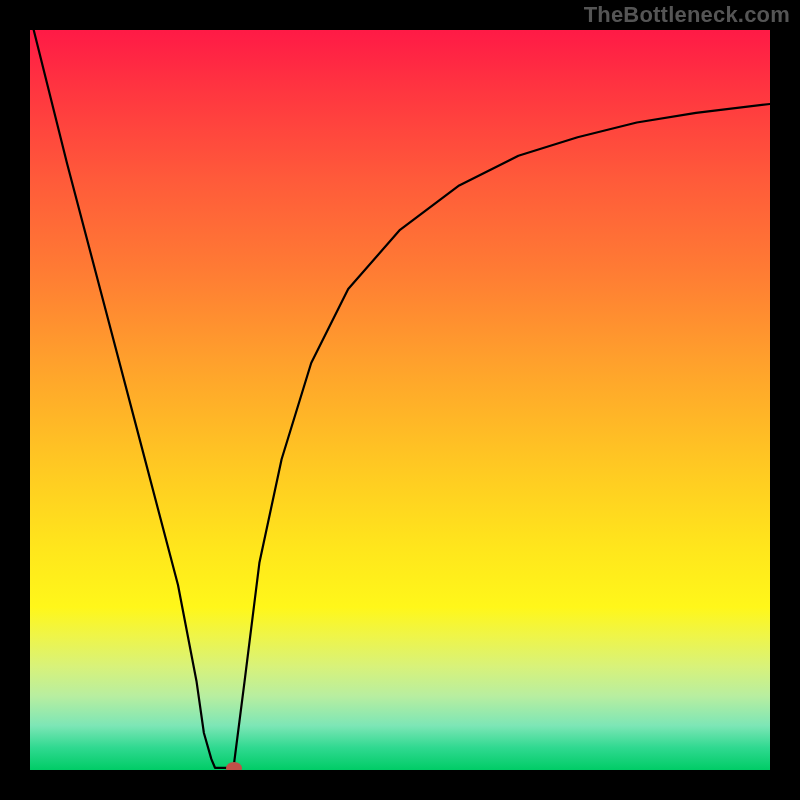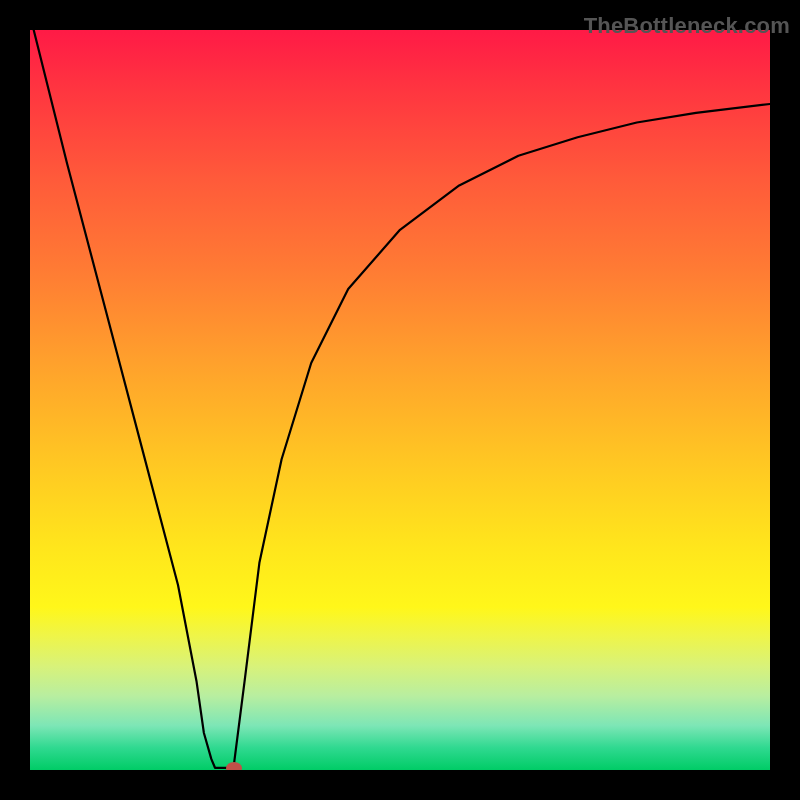--- a/index.html
+++ b/index.html
@@ -11,21 +11,21 @@
     font-family: Arial, Helvetica, sans-serif;
     overflow: hidden;
   }
   .frame {
     position: relative;
     width: 800px;
     height: 800px;
   }
   .watermark {
     position: absolute;
-    top: 13px;
+    top: 2px;
     right: 10px;
     color: #555;
     font-size: 22px;
     font-weight: 600;
     letter-spacing: 0.2px;
     z-index: 10;
   }
   .plot-area {
     position: absolute;
     left: 30px;

